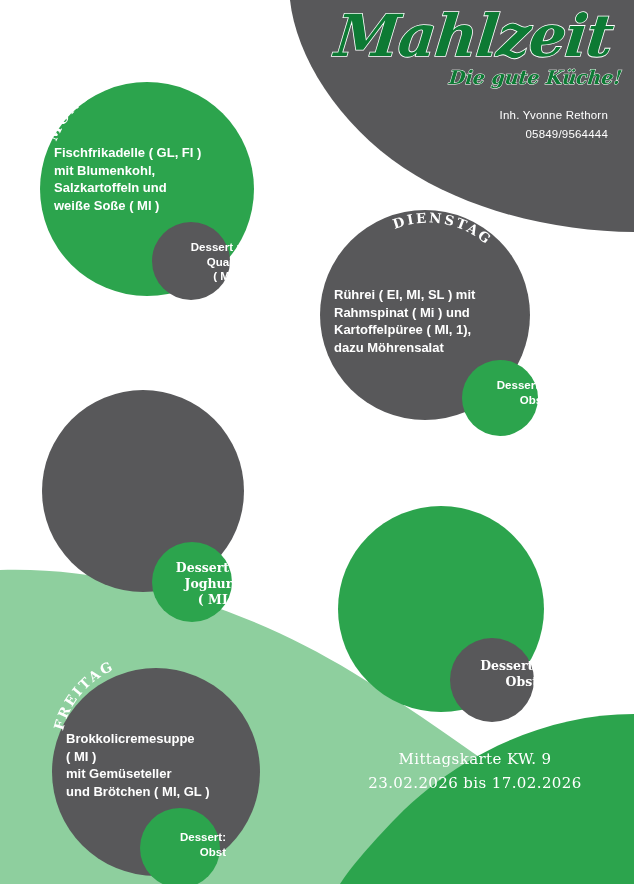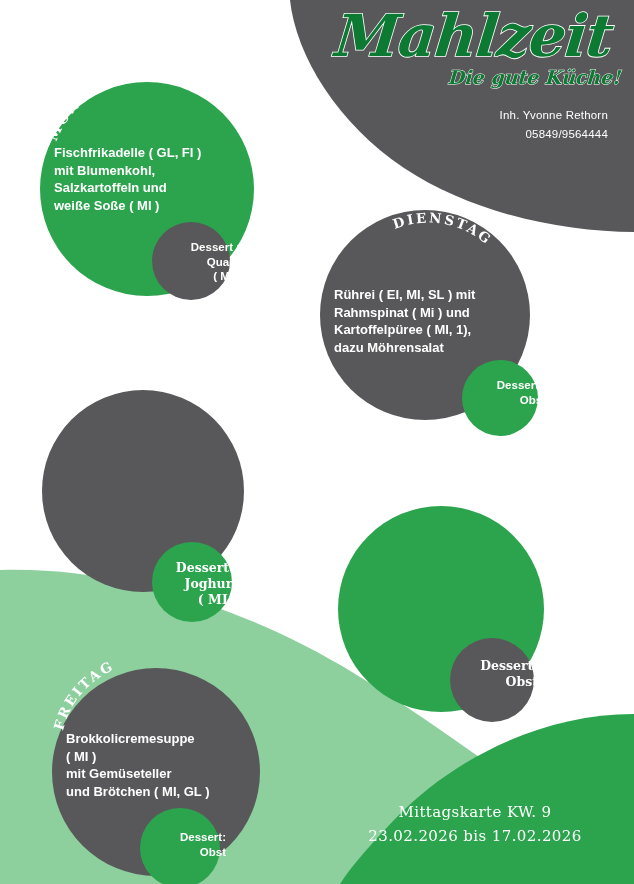--- a/index.html
+++ b/index.html
@@ -130,21 +130,21 @@
   }
   .dessert-text.serif{
     font-family:"DejaVu Serif", serif;
     font-size:12.5px;
     line-height:16px;
   }
 
   
   .footer{
     position:absolute;
-    left:330px; top:800px;
+    left:330px; top:747px;
     width:290px;
     text-align:center;
     color:#ffffff;
     font-family:"DejaVu Serif", serif;
     font-size:15px;
     line-height:24px;
     letter-spacing:0.4px;
     z-index:6;
   }
 </style>

